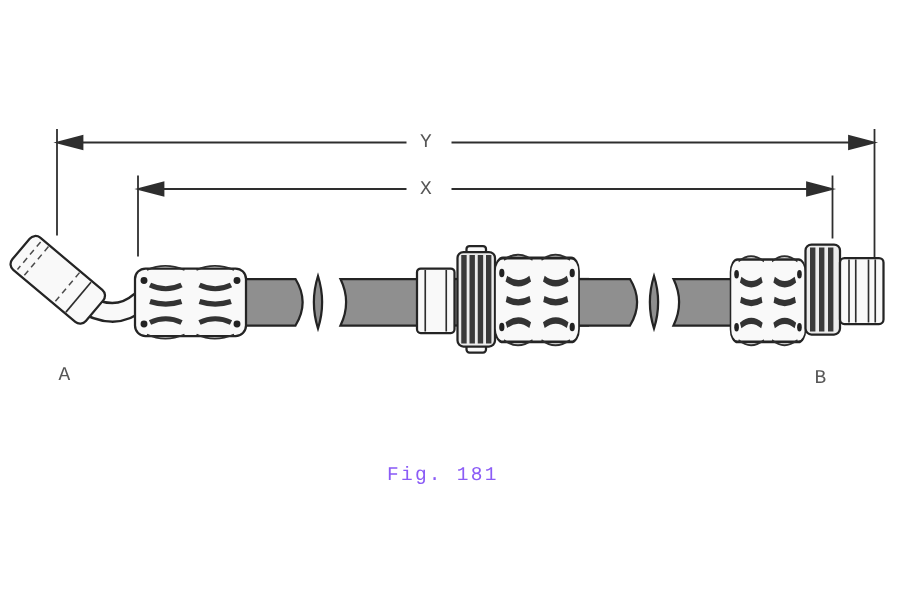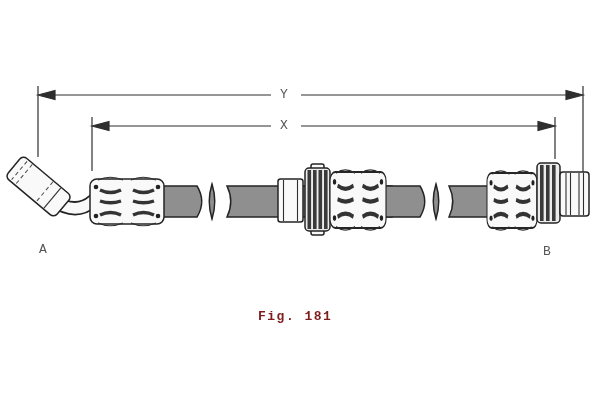--- a/index.html
+++ b/index.html
@@ -6,22 +6,22 @@
   .canvas{
     position:relative;width:600px;height:400px;background:#ffffff;overflow:hidden;
     font-family:"Liberation Mono","DejaVu Sans Mono",monospace;
   }
   .canvas svg{position:absolute;left:0;top:0;}
   .lbl{
     position:absolute;color:#565656;font-size:13px;line-height:13px;
     letter-spacing:1px;user-select:none;
   }
   .caption{
-    position:absolute;color:#7f1d1d;font-size:13px;line-height:14px;
-    letter-spacing:1.5px;user-select:none;font-weight:bold;
+    position:absolute;color:#8b5cf6;font-size:13px;line-height:14px;
+    letter-spacing:1.5px;user-select:none;
   }
   .dimline{fill:none;stroke-width:1.2px;}
   .outline{stroke:#242424;stroke-width:1.5px;}
   .thin{stroke:#2e2e2e;stroke-width:1.1px;fill:none;}
   .dash{stroke:#4a4a4a;stroke-width:1px;fill:none;stroke-dasharray:4 3;}
 </style>
 </head>
 <body>
 
 <div class="canvas">

